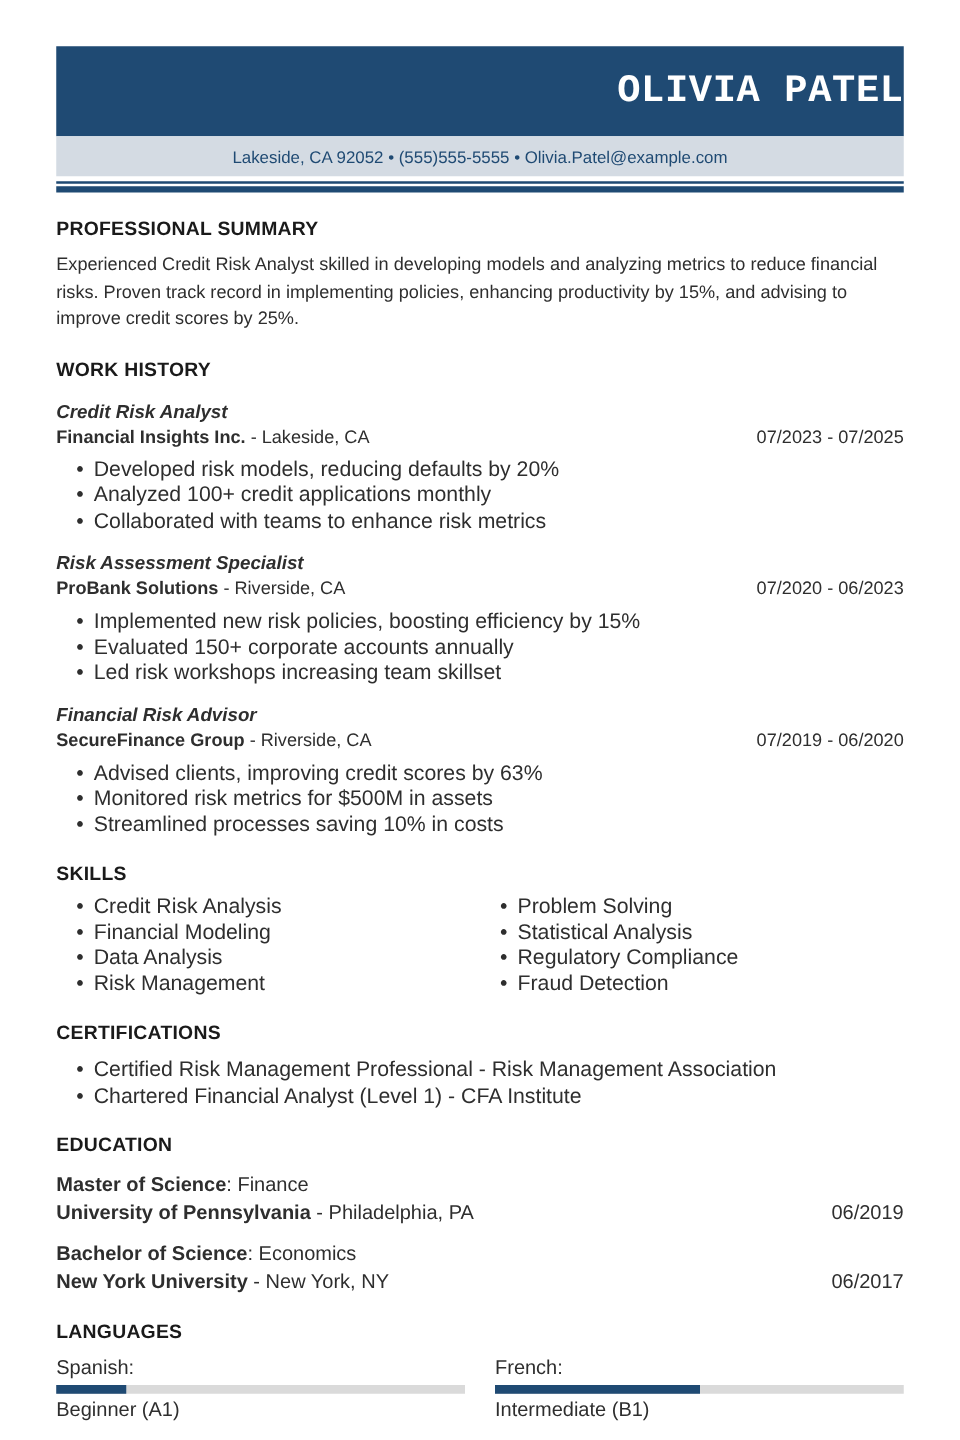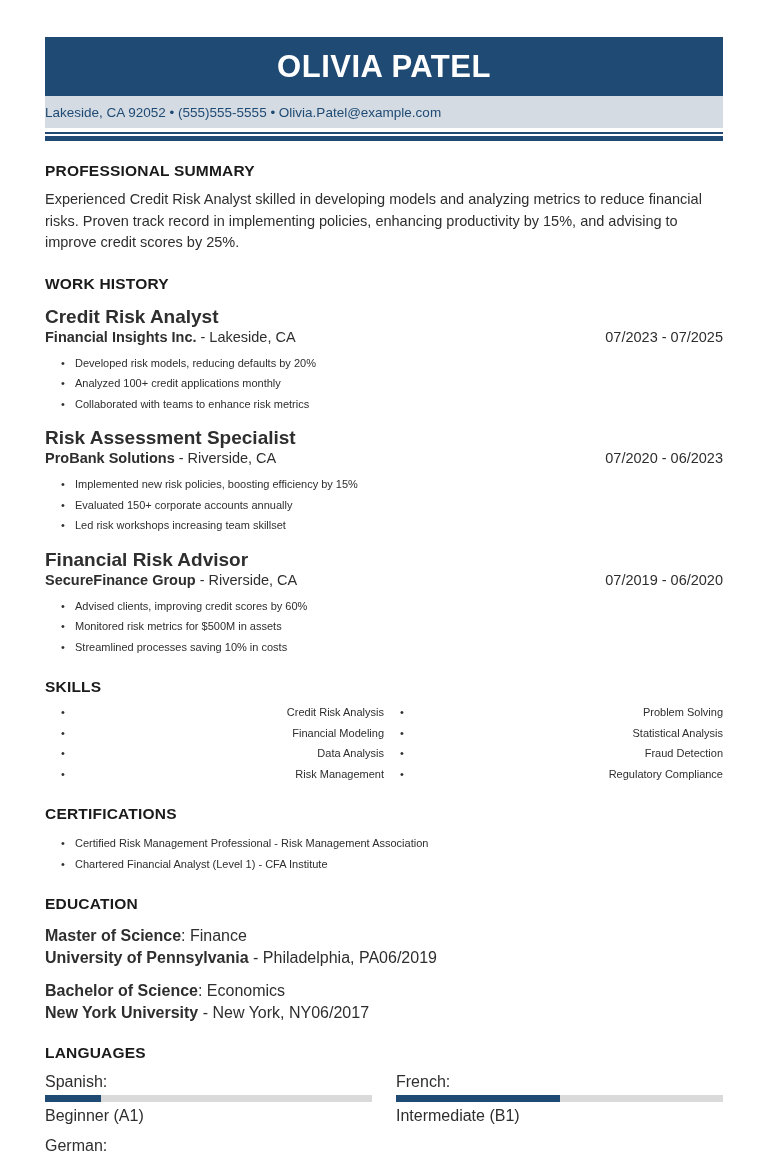--- a/index.html
+++ b/index.html
@@ -15,72 +15,72 @@
     width:768px;height:1152px;overflow:hidden;
     background:#ffffff;
     font-family:"Liberation Sans", sans-serif;
     color:var(--text);
   }
   .page{padding:37px 45px 0 45px;}
 
   
   .name-banner{
     background:var(--navy);
-    height:59px;
-    display:flex;align-items:center;justify-content:center;
+    height:72px;
+    display:flex;align-items:center;justify-content:flex-end;font-family:Liberation Mono, monospace;
   }
   .name-banner .name{
     color:#ffffff;font-size:31px;font-weight:bold;letter-spacing:0.5px;
   }
   .contact-bar{
     background:var(--lightbar);
     height:32px;
-    display:flex;align-items:center;
+    display:flex;align-items:center;justify-content:center;
   }
   .contact-bar .contact{
     color:var(--navy);font-size:13.5px;
   }
   .rule-thin{height:2px;background:var(--navy);margin-top:4px;}
   .rule-thick{height:5px;background:var(--navy);margin-top:2px;}
 
   
   .section-heading{
     font-size:15.5px;font-weight:bold;color:var(--heading);
     letter-spacing:0.2px;
     margin:21px 0 0 0;
   }
   .summary-text{
     font-size:14.5px;line-height:21.5px;margin-top:9px;
   }
 
   
   .job{margin-top:13px;}
-  .job-title{font-weight:bold;font-size:19px;line-height:21px;}
+  .job-title{font-weight:bold;font-size:15px;line-height:21px;font-style:italic;}
   .job-line{display:flex;justify-content:space-between;font-size:14.5px;line-height:21px;gap:36px;}
   .job-company{font-weight:bold;}
   .job-dates{white-space:nowrap;}
 
   ul.bullets{margin:5px 0 0 0;padding:0 0 0 30px;list-style:none;}
   ul.bullets li{
-    font-size:11px;line-height:20.5px;position:relative;
+    font-size:17px;line-height:20.5px;position:relative;
   }
   ul.bullets li::before{
     content:"\2022";position:absolute;left:-14px;color:var(--text);
   }
 
   
   .skills-grid{display:grid;grid-template-columns:1fr 1fr;margin-top:6px;}
-  .skills-grid ul.bullets{margin-top:0;text-align:right;}
+  .skills-grid ul.bullets{margin-top:0;}
 
   
   .certs ul.bullets{margin-top:10px;}
 
   
   .edu{margin-top:12px;font-size:16px;line-height:21.5px;}
-  .edu-line2{display:flex;}
+  .edu-line2{display:flex;justify-content:space-between;}
   .bold{font-weight:bold;}
 
   
   .lang-grid{
     display:grid;grid-template-columns:1fr 1fr;
     column-gap:24px;row-gap:11px;
     margin-top:10px;
   }
   .lang-item{font-size:16px;}
   .lang-name{line-height:19px;}
@@ -142,41 +142,41 @@
       </ul>
     </div>
 
     <div class="job">
       <div class="job-title">Financial Risk Advisor</div>
       <div class="job-line">
         <span><span class="job-company">SecureFinance Group</span><span> - Riverside, CA</span></span>
         <span class="job-dates">07/2019 - 06/2020</span>
       </div>
       <ul class="bullets">
-        <li>Advised clients, improving credit scores by 60%</li>
+        <li>Advised clients, improving credit scores by 63%</li>
         <li>Monitored risk metrics for $500M in assets</li>
         <li>Streamlined processes saving 10% in costs</li>
       </ul>
     </div>
   </div>
 
   <div>
     <div class="section-heading">SKILLS</div>
     <div class="skills-grid">
       <ul class="bullets">
         <li>Credit Risk Analysis</li>
         <li>Financial Modeling</li>
         <li>Data Analysis</li>
         <li>Risk Management</li>
       </ul>
       <ul class="bullets">
         <li>Problem Solving</li>
         <li>Statistical Analysis</li>
+        <li>Regulatory Compliance</li>
         <li>Fraud Detection</li>
-        <li>Regulatory Compliance</li>
       </ul>
     </div>
   </div>
 
   <div class="certs">
     <div class="section-heading">CERTIFICATIONS</div>
     <ul class="bullets">
       <li>Certified Risk Management Professional - Risk Management Association</li>
       <li>Chartered Financial Analyst (Level 1) - CFA Institute</li>
     </ul>

